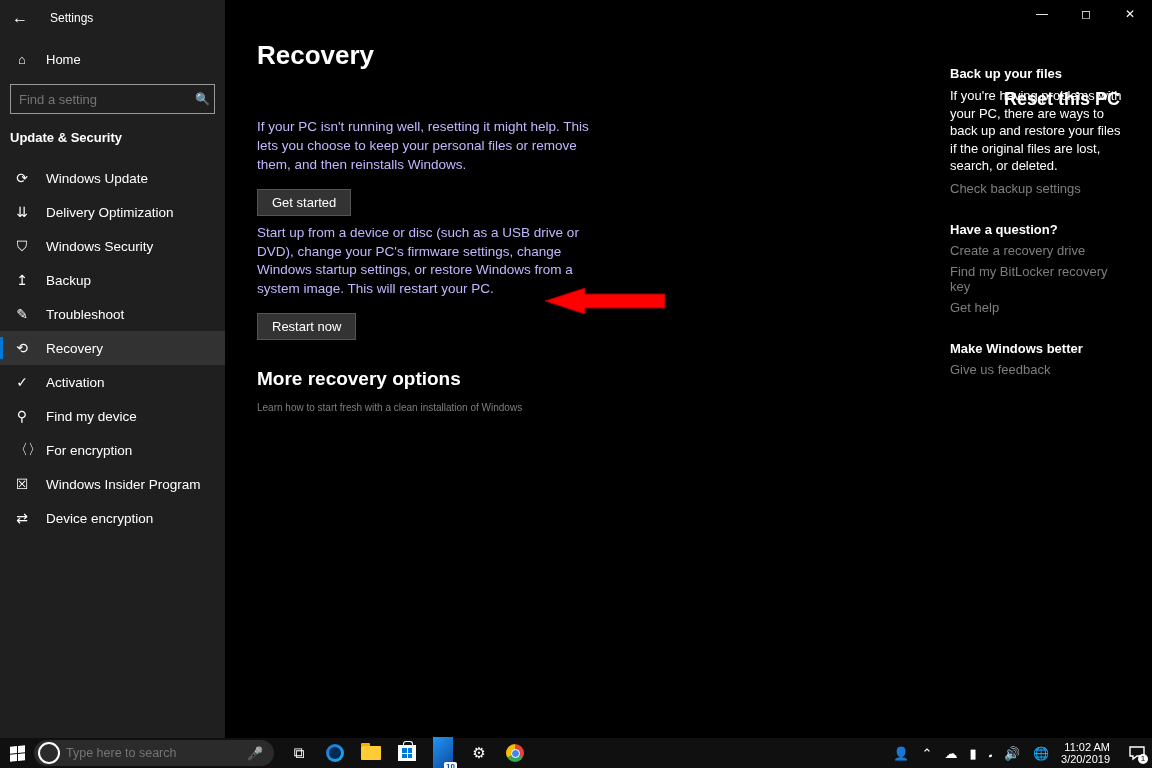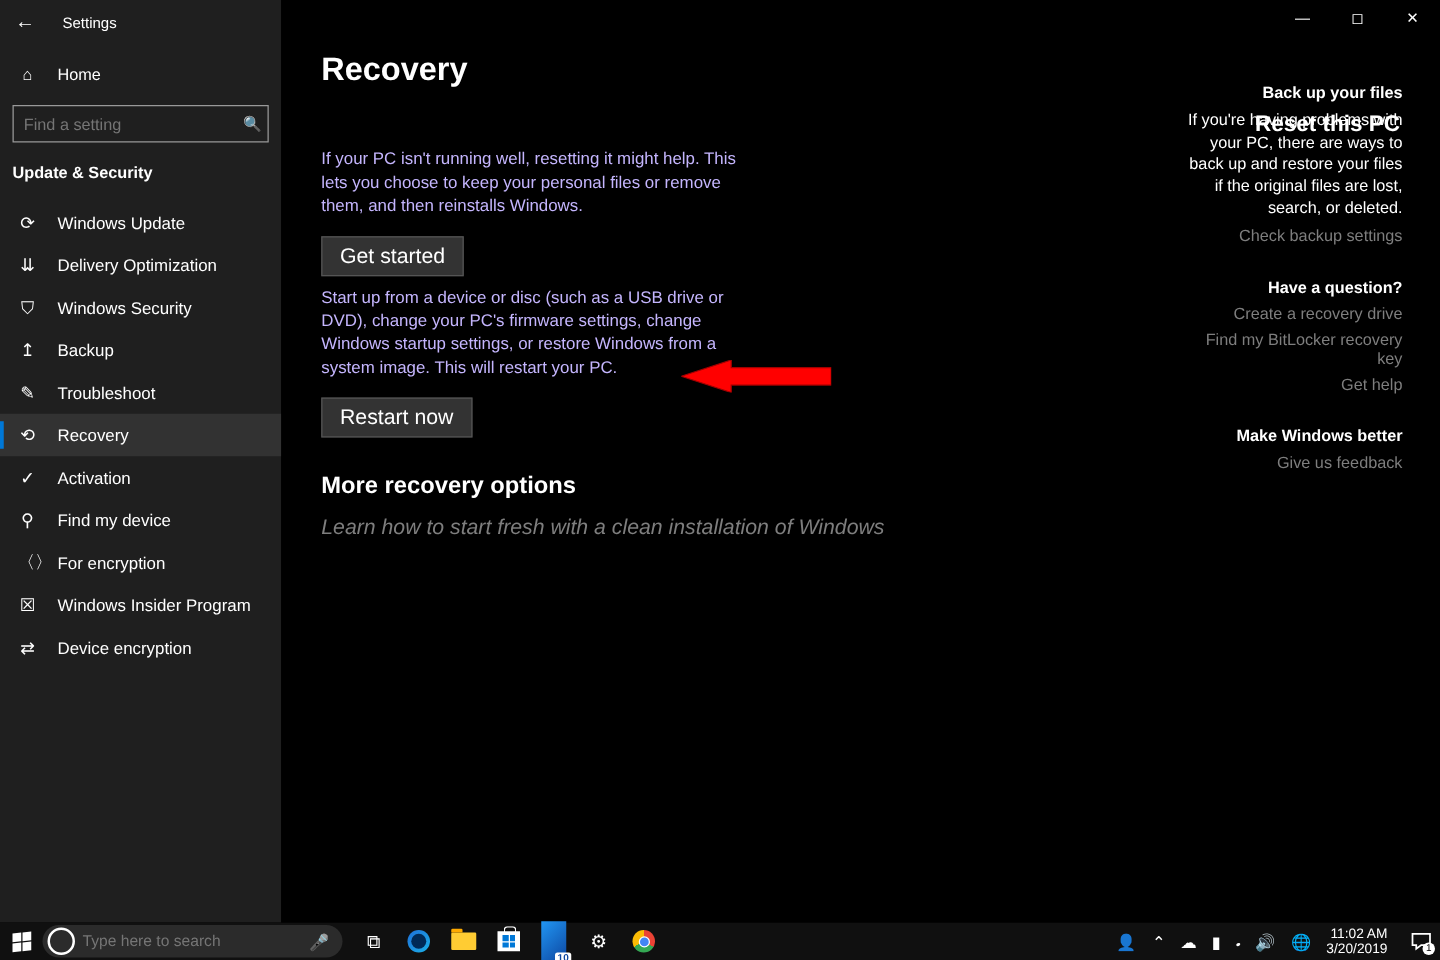--- a/index.html
+++ b/index.html
@@ -25,28 +25,28 @@
   .sb-item .ico { width:16px; text-align:center; font-size:14px; }
   .sb-item .lbl { font-size:13.5px; }
   
   .main { flex:1; background:#000; padding:10px 32px 0 32px; position:relative; overflow:hidden; }
   .titlebar { position:absolute; top:0; right:0; display:flex; }
   .tb-btn { width:44px; height:28px; display:flex; align-items:center; justify-content:center; font-size:12px; color:#fff; }
   .page-title { font-size:26px; font-weight:600; margin-top:30px; }
   .section-h { font-size:18px; font-weight:600; margin-top:18px;text-align:right; }
   .section-h2 { font-size:19px; font-weight:600; margin-top:28px; }
   .blurb { font-size:13.5px; line-height:1.4; color:#c4b5fd; max-width:340px; margin-top:8px; }
-  .btn { display:inline-block; background:#333; border:1px solid #555; color:#fff; font-size:17px; padding:5px 14px; margin-top:14px; }
-  .dim-link { color:#7e7e7e; font-size:17px; margin-top:12px; display:block;font-style:italic; }
+  .btn { display:inline-block; background:#333; border:1px solid #555; color:#fff; font-size:13px; padding:5px 14px; margin-top:14px; }
+  .dim-link { color:#7e7e7e; font-size:10px; margin-top:12px; display:block; }
   
   .rightpane { position:absolute; top:66px; right:30px; width:172px; font-size:13px; }
   .rp-h { font-weight:600; margin-bottom:6px; }
   .rp-p { color:#fff; line-height:1.35; margin-bottom:6px; }
   .rp-link { color:#7e7e7e; display:block; margin-bottom:6px; }
-  .rp-block { margin-bottom:26px;text-align:right; }
+  .rp-block { margin-bottom:26px; }
   
   .arrow { position:absolute; left:320px; top:288px; width:120px; height:26px; pointer-events:none; }
   .arrow svg polygon { fill:#ff0000; stroke:#a00000; stroke-width:1; }
   
   .taskbar { height:30px; background:#101010; display:flex; align-items:center; color:#fff; font-size:12px; }
   .tb-start { width:34px; display:flex; align-items:center; justify-content:center; }
   .tb-search { display:flex; align-items:center; background:#2b2b2b; border-radius:15px; height:26px; width:240px; padding:0 4px 0 2px; margin-left:0; }
   .tb-search .circ { width:22px; height:22px; border-radius:50%; border:2px solid #fff; margin-right:6px; margin-left:2px; }
   .tb-search input { flex:1; background:transparent; border:none; outline:none; color:#bef264; font-size:12.5px; }
   .tb-search .mic { color:#bbb; font-size:13px; margin-right:6px; }

